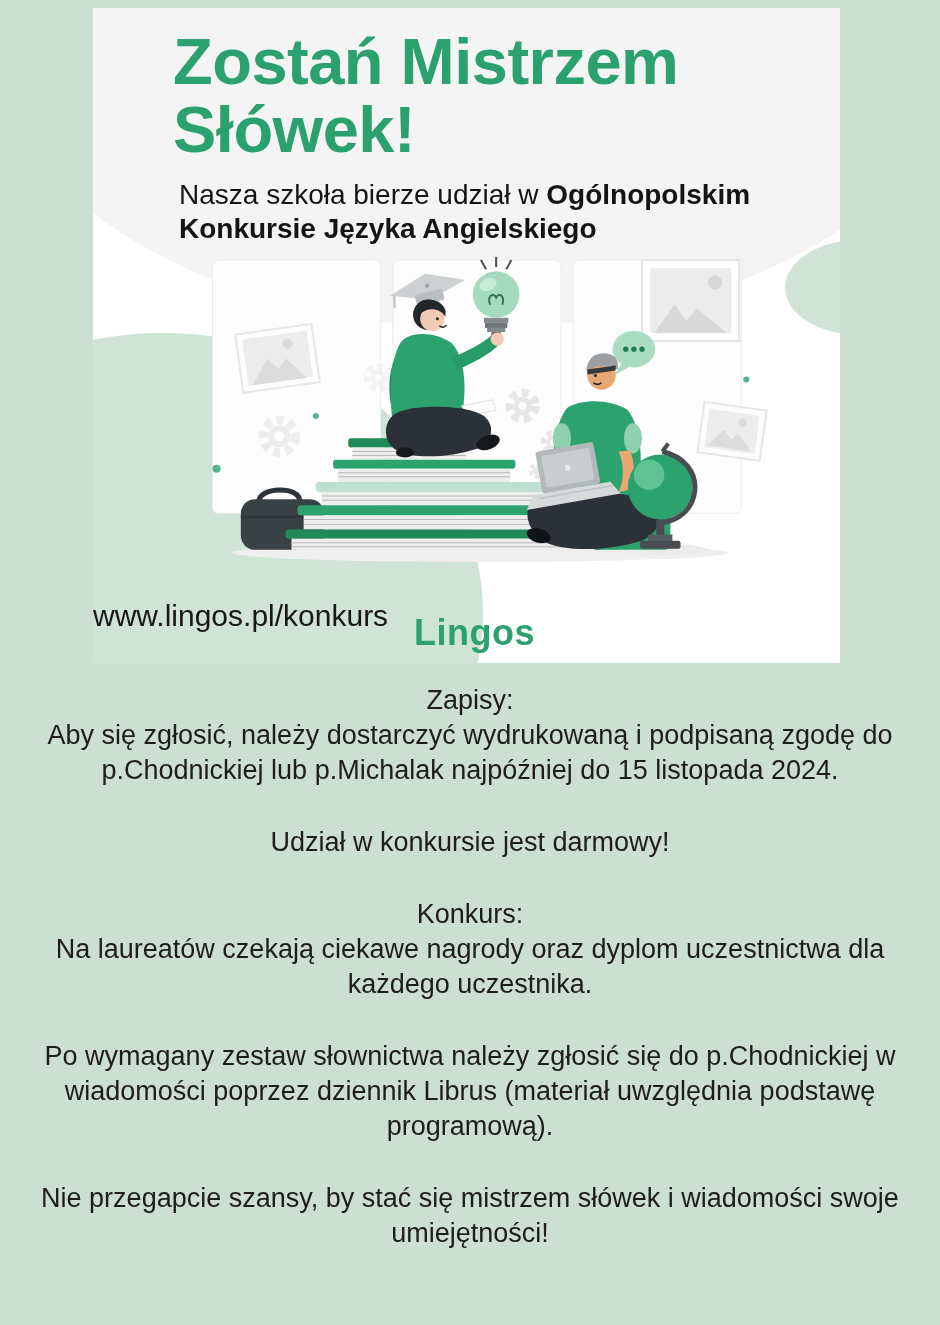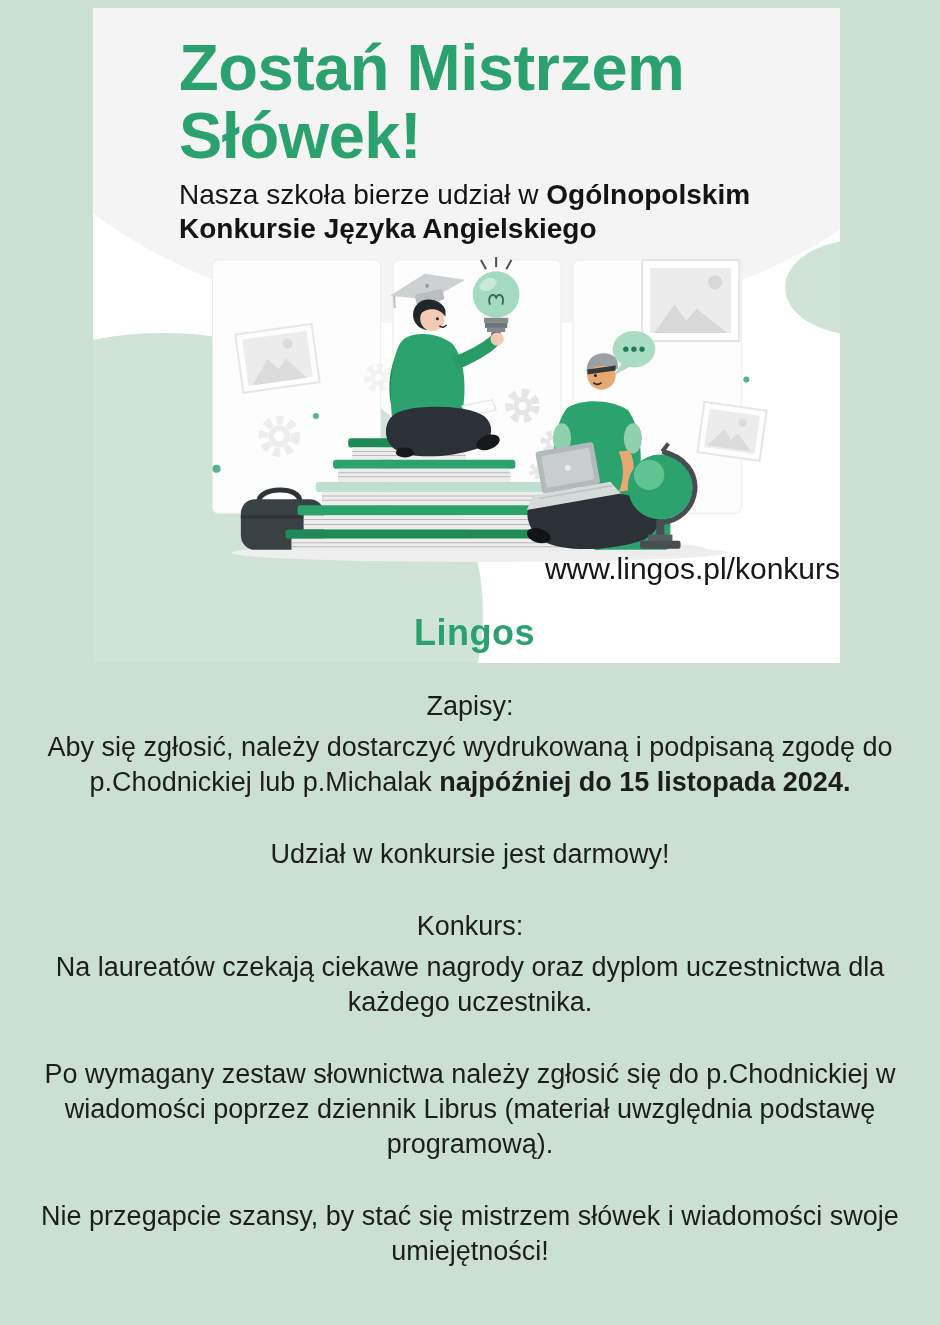--- a/index.html
+++ b/index.html
@@ -12,45 +12,45 @@
     position:absolute;left:93px;top:8px;width:747px;height:655px;
     background:#ffffff;overflow:hidden;
   }
   .blob-gray{position:absolute;left:-120px;top:-330px;width:1010px;height:650px;
     border-radius:50%;background:#f4f4f5;}
   .blob-mint{position:absolute;left:-250px;top:325px;width:640px;height:560px;
     border-radius:50%;background:#cfe4d7;}
   .blob-mint-right{position:absolute;right:-95px;top:232px;width:150px;height:95px;
     border-radius:50%;background:#cfe4d7;}
   .hero-title{
-    position:absolute;left:78px;top:18px;margin:8px;
+    position:absolute;left:78px;top:18px;margin:2px;
     font-size:65px;line-height:1.05;font-weight:bold;color:#2ba16f;letter-spacing:-0.5px;
   }
   .hero-subtitle{
     position:absolute;left:78px;top:162px;margin:8px;width:646px;
     font-size:28px;line-height:1.2;color:#141414;
   }
   .hero-subtitle b{font-weight:bold;}
   .illustration{position:absolute;left:103px;top:248px;}
   .hero-url{
-    position:absolute;left:0;top:544px;width:100%;text-align:right;
+    position:absolute;left:0;top:591px;width:100%;text-align:left;
     font-size:30px;color:#17171a;
   }
   .hero-brand{
     position:absolute;left:8px;top:604px;width:100%;text-align:center;
     font-size:36px;font-weight:bold;color:#2ba16f;letter-spacing:0.5px;
   }
   
   .content{
     position:absolute;left:24px;top:683px;width:892px;
     text-align:center;font-size:27px;line-height:35px;color:#1d1d1d;
   }
-  .content p{margin:6px;}
+  .content p{margin:0;}
   .content p.gap{margin-top:37px;text-align:center;}
-  .content b{font-weight:bold;}
+  .content b{font-weight:normal;}
 </style>
 </head>
 <body>
 
 <div class="poster">
 
   <div class="card">
     <div class="blob-gray"></div>
     <div class="blob-mint"></div>
     <div class="blob-mint-right"></div>

